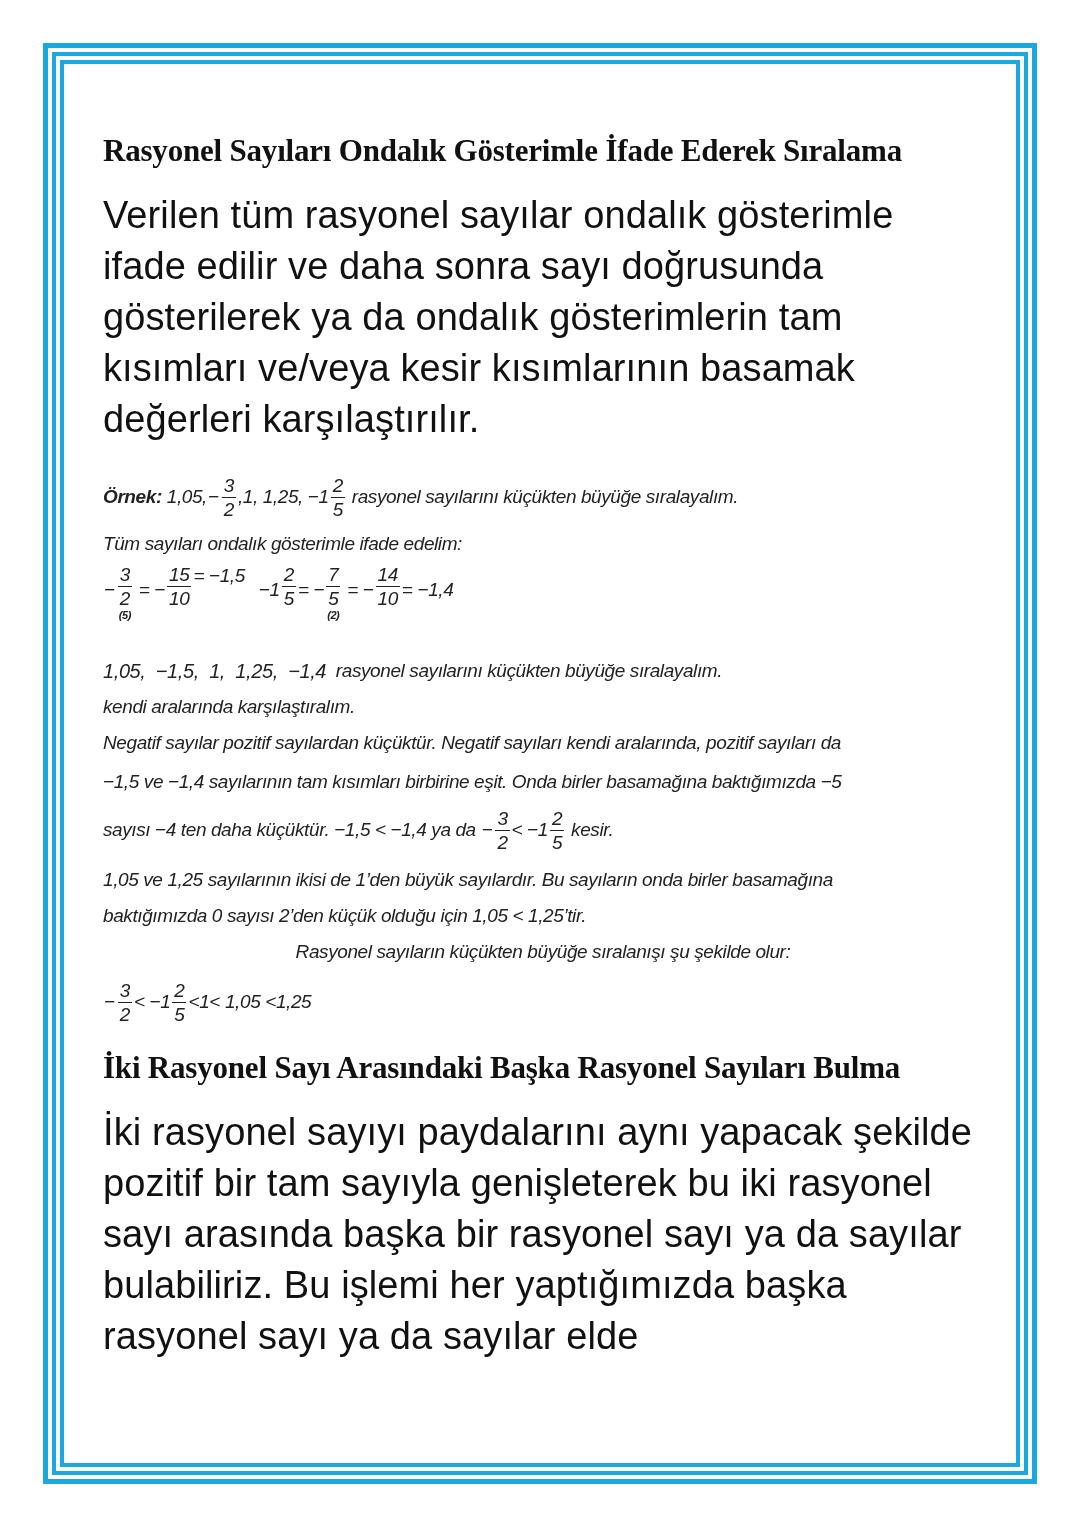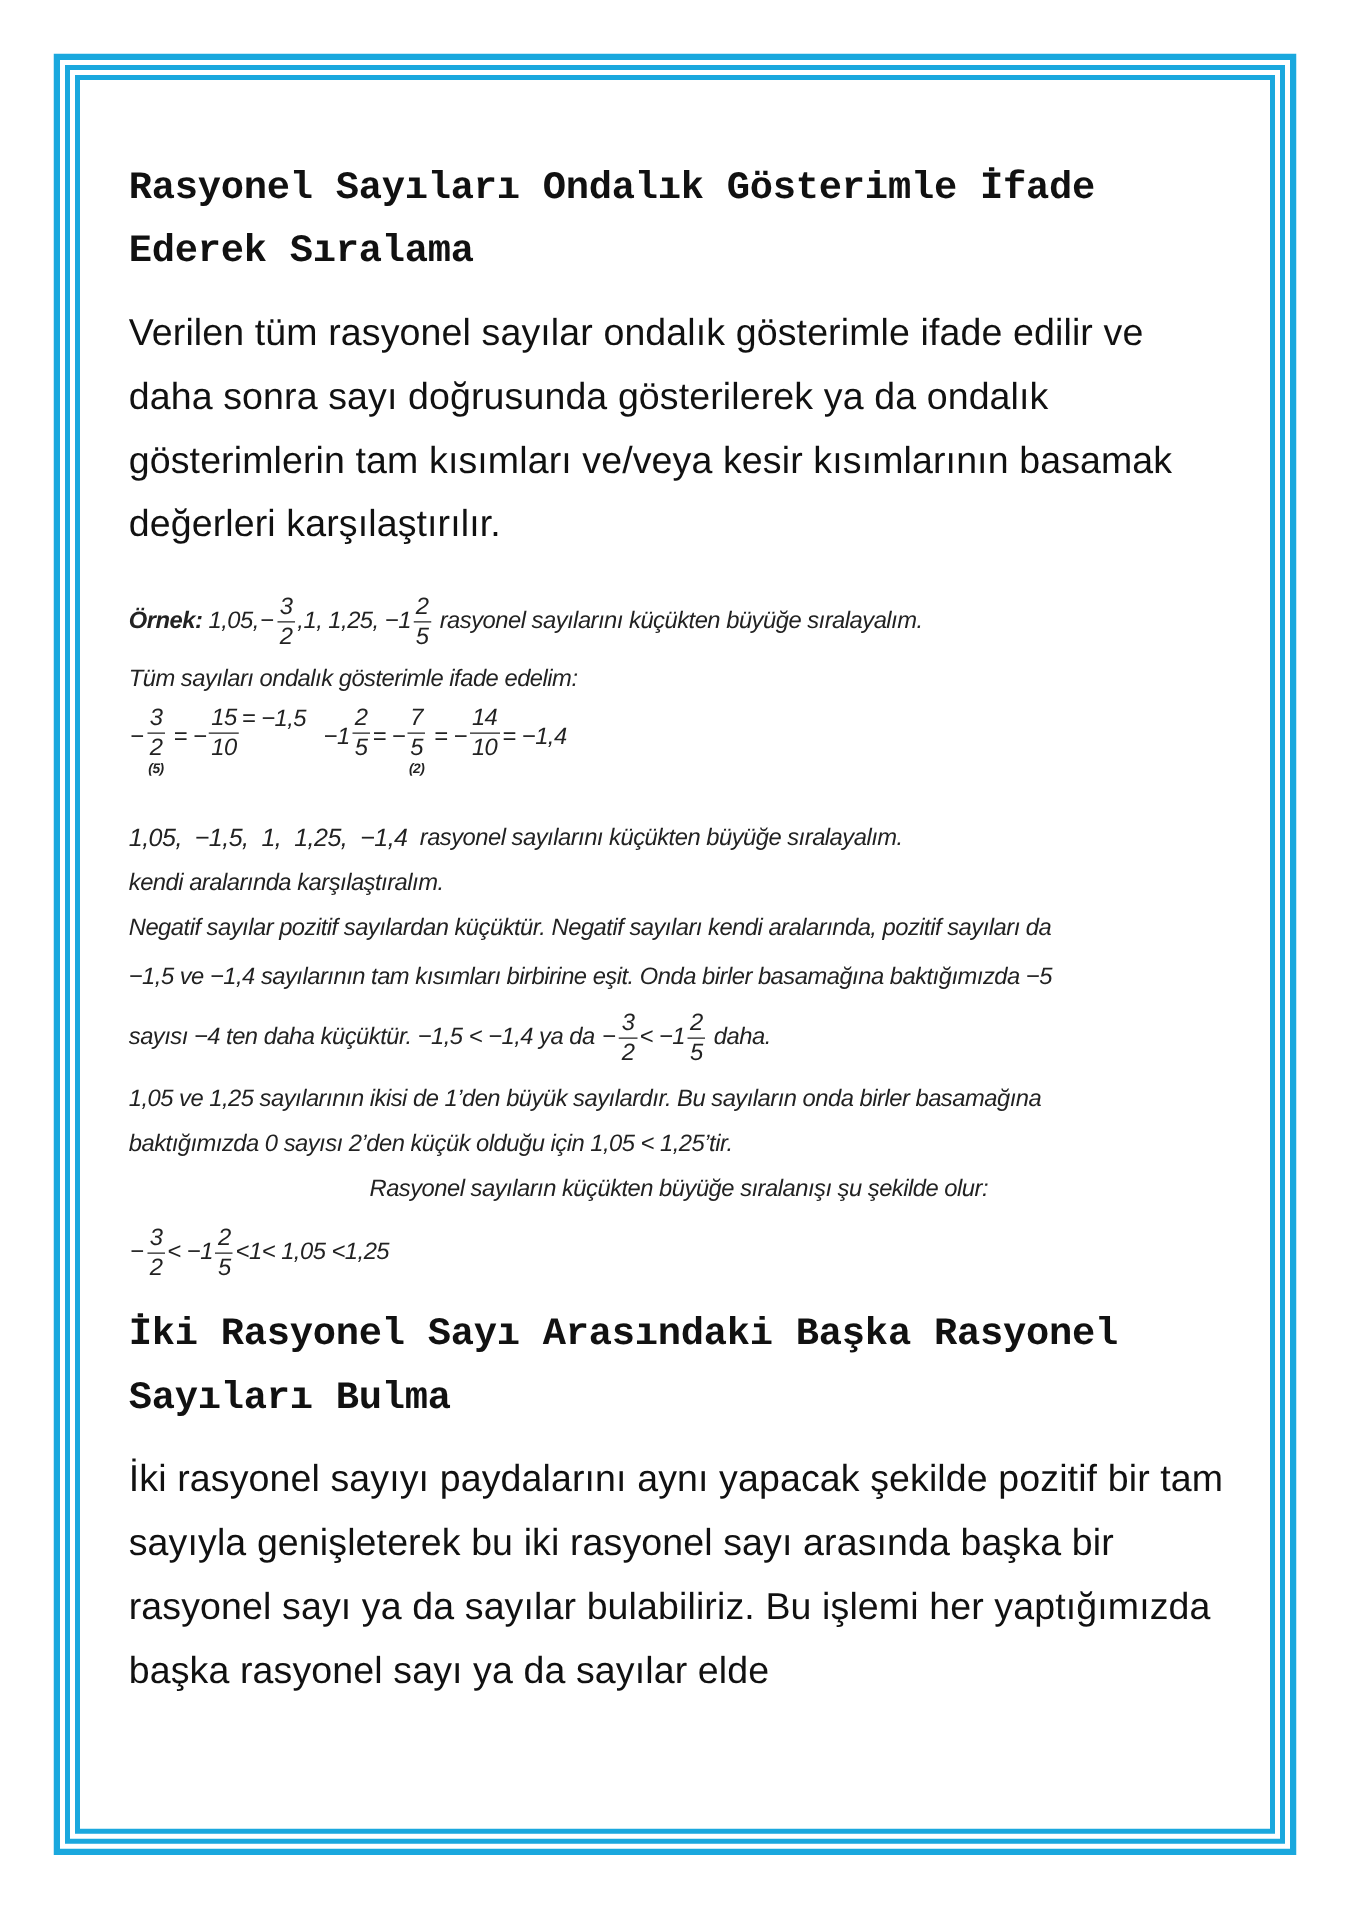--- a/index.html
+++ b/index.html
@@ -4,23 +4,23 @@
 <style>
   html, body { margin: 0; padding: 0; background: #ffffff; }
   body { width: 1080px; height: 1527px; position: relative; overflow: hidden; }
   .frame { position: absolute; border-style: solid; border-color: #1aa8de; box-sizing: border-box; }
   .f1 { left: 43px; top: 43px; width: 994px; height: 1441px; border-width: 5px; }
   .f2 { left: 52px; top: 52px; width: 976px; height: 1423px; border-width: 4px; }
   .f3 { left: 60px; top: 60px; width: 960px; height: 1407px; border-width: 4px; }
 
   .content { position: absolute; left: 103px; top: 125px; width: 880px; color: #111; }
 
-  .heading { font-family: Liberation Mono, monospace; font-weight: bold; font-size: 31px;
+  .heading { font-family: Liberation Serif, serif; font-weight: bold; font-size: 31px;
     line-height: 51px; margin: 0; letter-spacing: -0.2px; }
-  .para { font-family: "Liberation Sans", sans-serif; font-size: 30px; line-height: 51px;
+  .para { font-family: "Liberation Sans", sans-serif; font-size: 38px; line-height: 51px;
     margin: 14px 0 0 0; letter-spacing: 0.1px; }
 
   .example { margin-top: 22px; font-family: "Liberation Sans", sans-serif; font-size: 19px;
     color: #222; letter-spacing: -0.4px; font-style: italic; }
   .ex-line { display: flex; align-items: center; white-space: nowrap; }
   .bold { font-weight: bold; }
 
   .frac { display: inline-flex; flex-direction: column; align-items: center; vertical-align: middle;
     margin: 0 2px; line-height: 1; font-size: 19px; }
   .frac .num { padding: 0 2px 2px; border-bottom: 1.5px solid #222; }
@@ -131,21 +131,21 @@
       <span class="sign">−</span>
       <span class="frac">
         <span class="num">3</span>
         <span class="den">2</span>
       </span>
       <span>&lt; −1</span>
       <span class="frac">
         <span class="num">2</span>
         <span class="den">5</span>
       </span>&nbsp;
-      <span>daha.</span>
+      <span>kesir.</span>
     </div>
 
     <div class="ex-line l9">
       <span>1,05 ve 1,25 sayılarının ikisi de 1’den büyük sayılardır. Bu sayıların onda birler basamağına</span>
     </div>
     <div class="ex-line l10">
       <span>baktığımızda 0 sayısı 2’den küçük olduğu için 1,05 &lt; 1,25’tir.</span>
     </div>
 
     <div class="ex-line l11">

